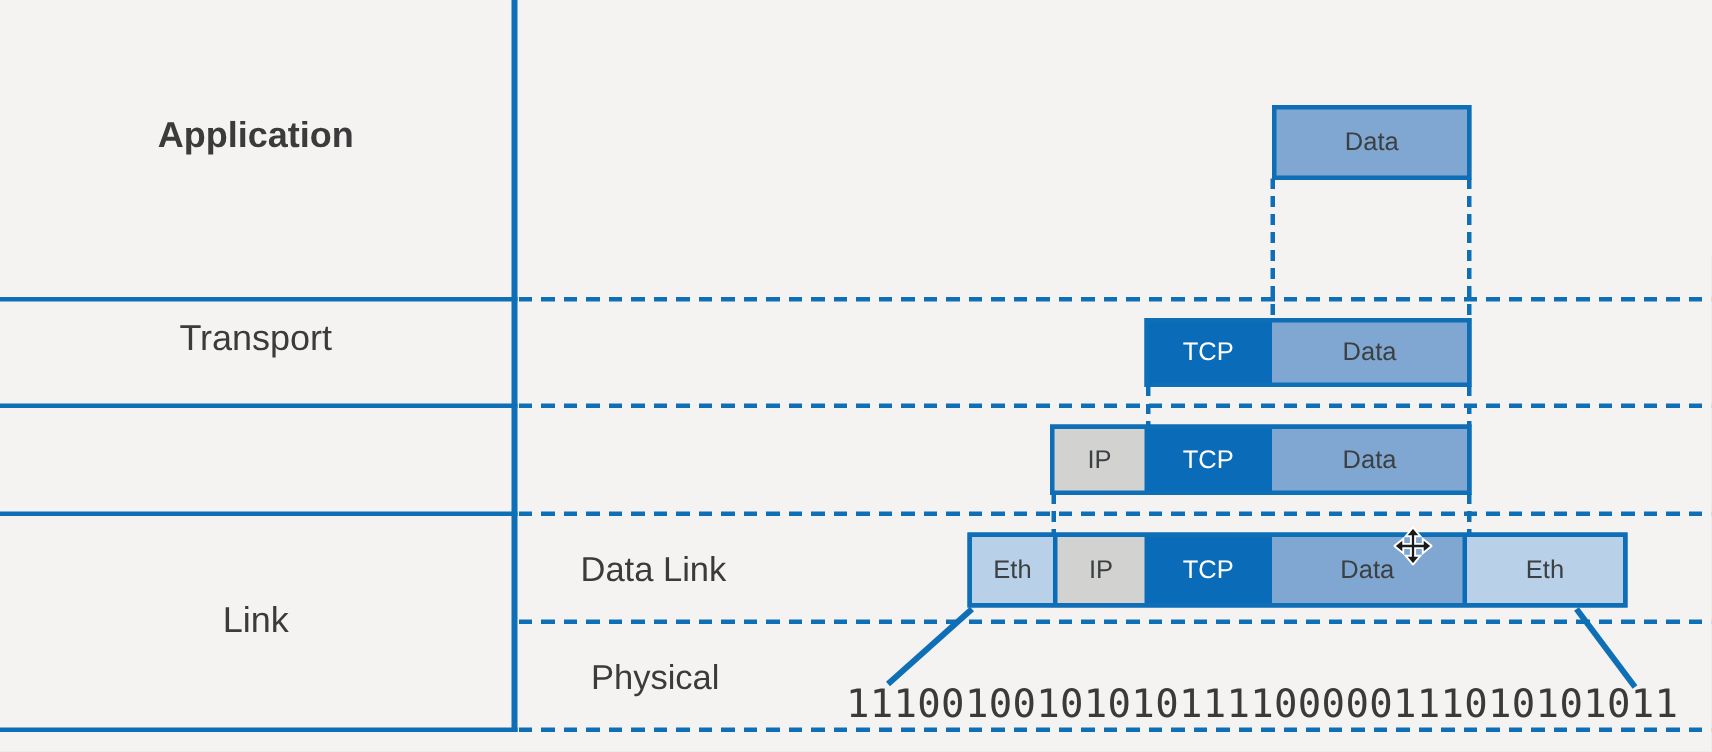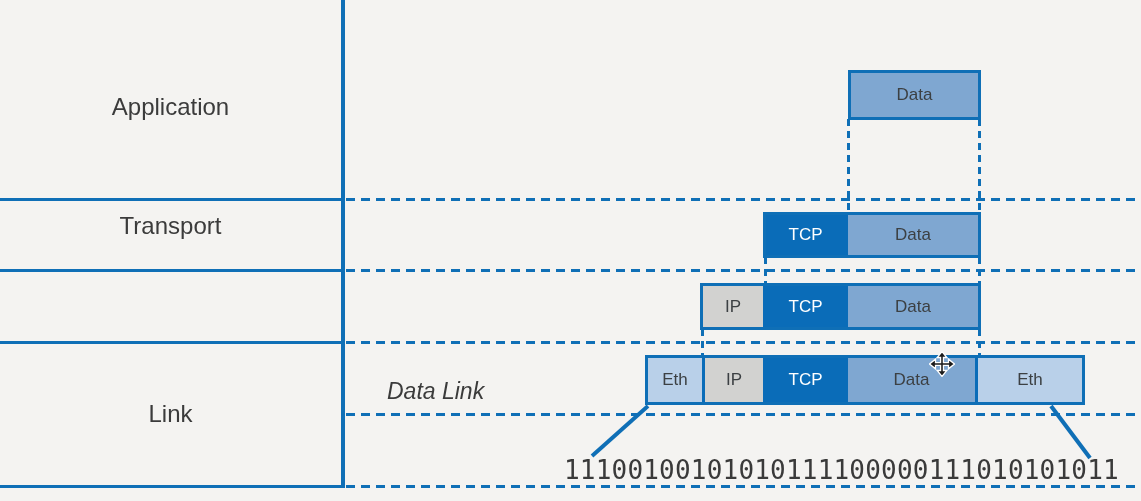--- a/index.html
+++ b/index.html
@@ -49,38 +49,41 @@
 <body>
 
 <div class="stage">
 
   <div class="abs vline" style="left:341px;top:0;height:488px;"></div>
   <div class="abs hsolid" style="left:0;top:198px;width:345px;"></div>
   <div class="abs hsolid" style="left:0;top:269px;width:345px;"></div>
   <div class="abs hsolid" style="left:0;top:341px;width:345px;"></div>
   <div class="abs hsolid" style="left:0;top:485px;width:345px;"></div>
 
-  <div class="abs layer-label" style="top:16px;height:182px;">
+  <div class="abs layer-label" style="top:0;height:182px;font-weight:bold;">
     <span>Application</span>
   </div>
   <div class="abs layer-label" style="top:199px;height:54px;border-radius:15px;">
     <span>Transport</span>
   </div>
   <div class="abs layer-label" style="top:343px;height:142px;text-align:right;">
     <span>Link</span>
   </div>
 
   <div class="abs hdash" style="left:346px;top:198px;width:795px;"></div>
   <div class="abs hdash" style="left:346px;top:269px;width:795px;"></div>
   <div class="abs hdash" style="left:346px;top:341px;width:795px;"></div>
   <div class="abs hdash" style="left:346px;top:413px;width:795px;"></div>
   <div class="abs hdash" style="left:346px;top:485px;width:795px;"></div>
 
-  <div class="abs sublabel" style="left:387px;top:378px;font-style:italic;">
+  <div class="abs sublabel" style="left:387px;top:366px;">
     <span>Data Link</span>
+  </div>
+  <div class="abs sublabel" style="left:394px;top:438px;">
+    <span>Physical</span>
   </div>
 
   <div class="abs vdash" style="left:847px;top:119px;height:94px;"></div>
   <div class="abs vdash" style="left:978px;top:119px;height:94px;"></div>
   <div class="abs vdash" style="left:764px;top:257px;height:27px;"></div>
   <div class="abs vdash" style="left:978px;top:257px;height:27px;"></div>
   <div class="abs vdash" style="left:701px;top:329px;height:27px;"></div>
   <div class="abs vdash" style="left:978px;top:329px;height:27px;"></div>
 
   <div class="abs databox" style="left:848px;top:70px;width:133px;height:50px;">

